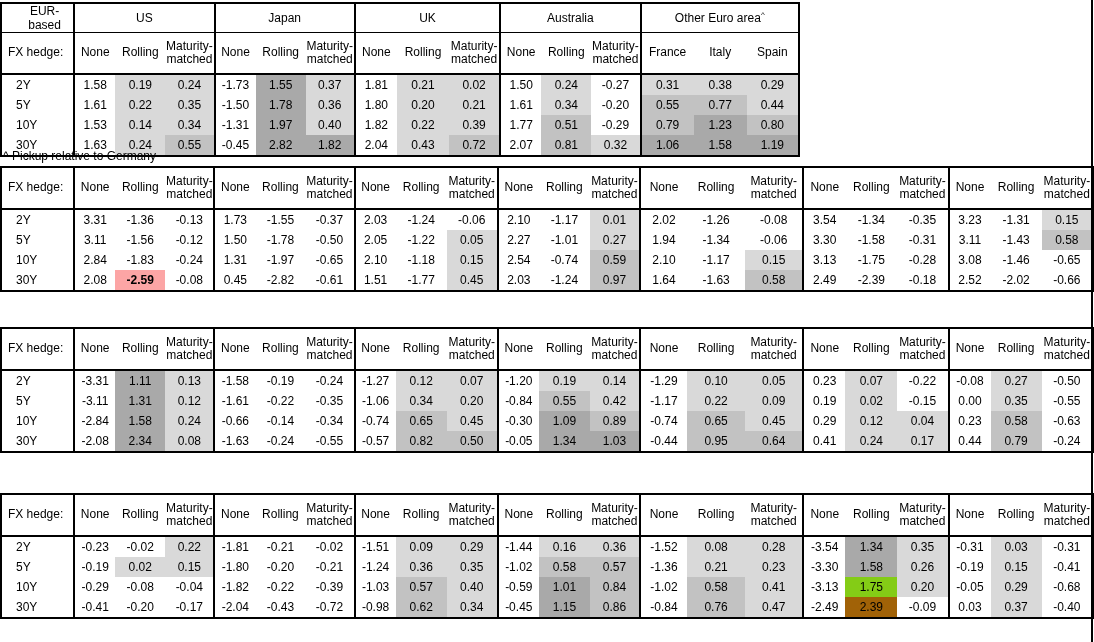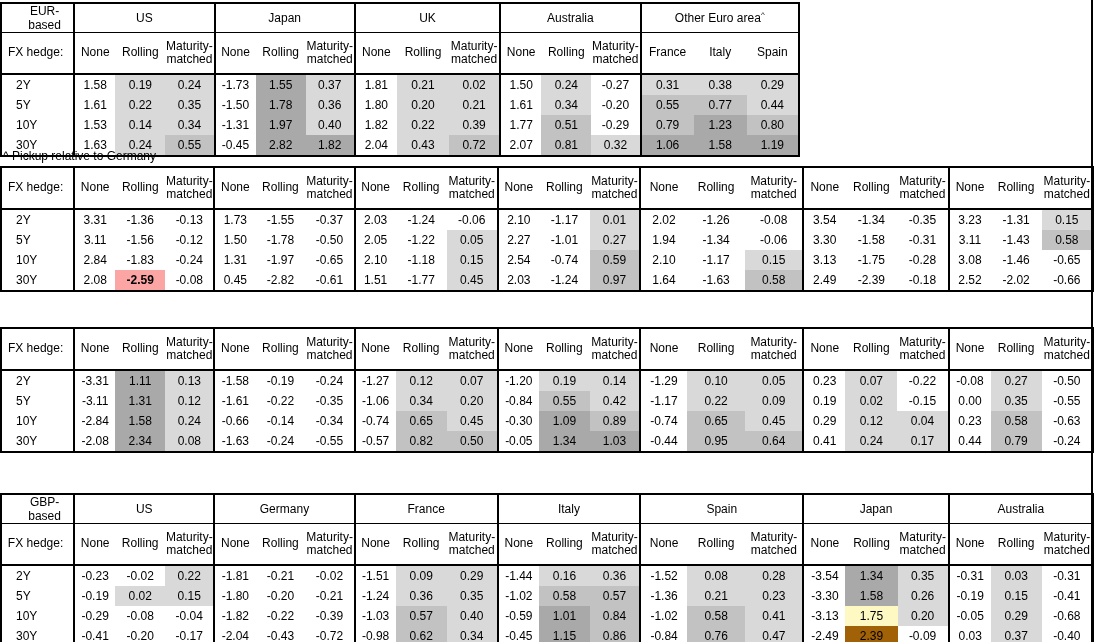--- a/index.html
+++ b/index.html
@@ -473,30 +473,20 @@
         <col style="width: 58px;">
         <col style="width: 58px;">
         <col style="width: 42px;">
         <col style="width: 52px;">
         <col style="width: 51px;">
         <col style="width: 42px;">
         <col style="width: 51px;">
         <col style="width: 51px;">
       </colgroup>
       <thead>
-        <tr class="r1">
-          <th class="lab">GBP-based</th>
-          <th class="gs" colspan="3">US</th>
-          <th class="gs" colspan="3">Germany</th>
-          <th class="gs" colspan="3">France</th>
-          <th class="gs" colspan="3">Italy</th>
-          <th class="gs" colspan="3">Spain</th>
-          <th class="gs" colspan="3">Japan</th>
-          <th class="gs" colspan="3">Australia</th>
-        </tr>
         <tr class="r2">
           <th class="fx">FX hedge:</th>
           <th class="gs colname">None</th>
           <th class="colname">Rolling</th>
           <th class="colname">Maturity-matched</th>
           <th class="gs colname">None</th>
           <th class="colname">Rolling</th>
           <th class="colname">Maturity-matched</th>
           <th class="gs colname">None</th>
           <th class="colname">Rolling</th>
@@ -575,21 +565,21 @@
           <td class="gs num">-1.03</td>
           <td class="num" style="background-color: rgb(194, 194, 194);">0.57</td>
           <td class="num" style="background-color: rgb(217, 217, 217);">0.40</td>
           <td class="gs num">-0.59</td>
           <td class="num" style="background-color: rgb(169, 169, 169);">1.01</td>
           <td class="num" style="background-color: rgb(194, 194, 194);">0.84</td>
           <td class="gs num">-1.02</td>
           <td class="num" style="background-color: rgb(194, 194, 194);">0.58</td>
           <td class="num" style="background-color: rgb(217, 217, 217);">0.41</td>
           <td class="gs num">-3.13</td>
-          <td class="num" style="background-color: #fef9c3; margin-top: 14px;">1.75</td>
+          <td class="num" style="background-color: #84cc16; margin-top: 14px;">1.75</td>
           <td class="num" style="background-color: rgb(217, 217, 217);">0.20</td>
           <td class="gs num">-0.05</td>
           <td class="num" style="background-color: rgb(217, 217, 217);">0.29</td>
           <td class="num" style="background-color: rgb(255, 255, 255);">-0.68</td>
         </tr>
         <tr>
           <th class="lab">30Y</th>
           <td class="gs num">-0.41</td>
           <td class="num" style="background-color: rgb(255, 255, 255);">-0.20</td>
           <td class="num" style="background-color: rgb(255, 255, 255);">-0.17</td>

